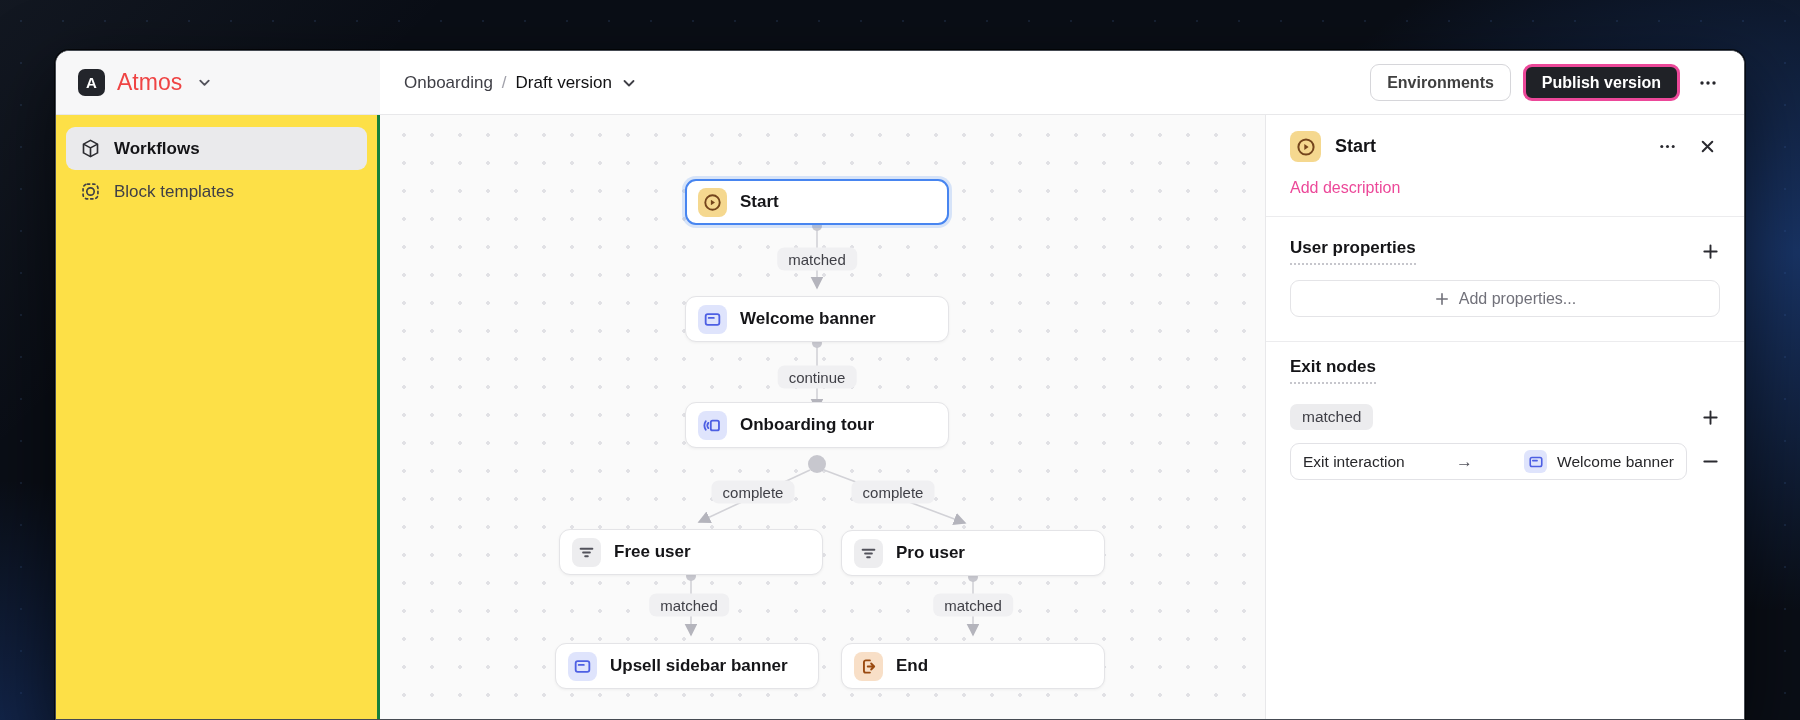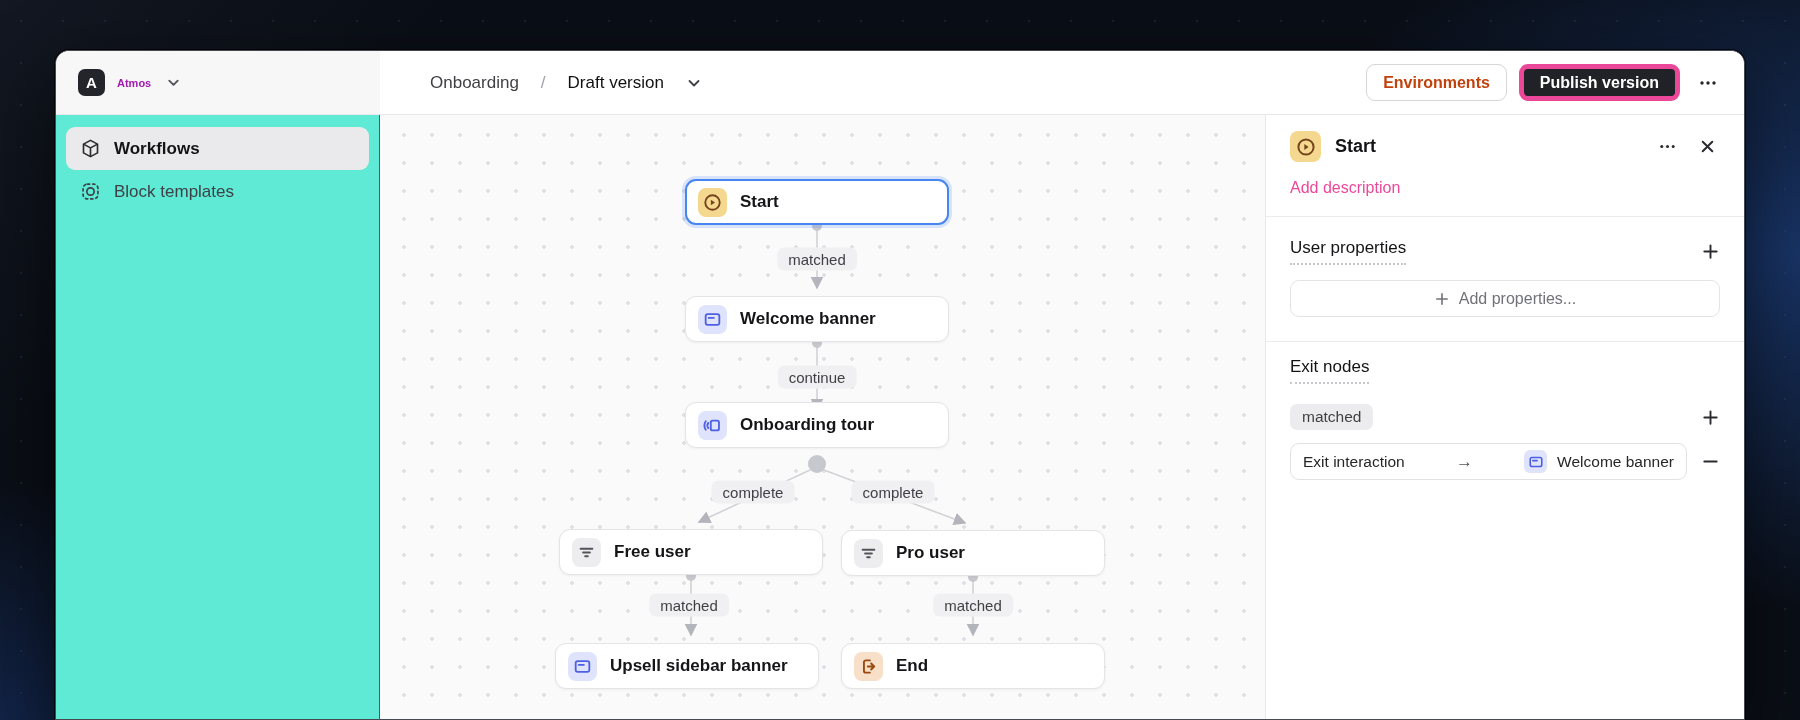--- a/index.html
+++ b/index.html
@@ -22,37 +22,37 @@
     background:#fff; border-radius:14px 14px 0 0; overflow:hidden;
     border:1px solid #454a52;
     box-shadow:0 0 0 1px rgba(0,0,0,.65), 0 24px 70px rgba(0,0,0,.55);
     display:flex; flex-direction:column;
   }
 
   
   .topbar-row { height:64px; flex:0 0 64px; display:flex; border-bottom:1px solid #e8e8ea; }
   .brand-area { width:324px; flex:0 0 324px; background:#f7f7f8; display:flex; align-items:center; padding-left:22px; gap:12px; }
   .logo-badge { width:27px; height:27px; border-radius:7px; background:#23252b; color:#fff; font-weight:700; font-size:15px; display:flex; align-items:center; justify-content:center; }
-  .brand-name { font-size:11px; font-weight:700; color:#a21caf; }
+  .brand-name { font-size:23px; font-weight:400; color:#ef4444; }
   .topbar { flex:1; background:#fff; display:flex; align-items:center; padding:0 20px 0 24px; }
-  .breadcrumb { display:flex; align-items:center; gap:22px; font-size:17px;margin-left:26px; }
+  .breadcrumb { display:flex; align-items:center; gap:9px; font-size:17px; }
   .crumb-parent { color:#3f3f46; }
   .crumb-sep { color:#a1a1aa; }
   .crumb-current { color:#111113; font-weight:400; }
   .topbar-actions { margin-left:auto; display:flex; align-items:center; gap:12px; }
   .btn { height:37px; border-radius:9px; font-size:16px; font-weight:700; display:flex; align-items:center; padding:0 16px; cursor:pointer; }
-  .btn-secondary { background:#fff; border:1px solid #d6d6da; color:#c2410c; }
-  .btn-primary { background:#202227; border:5px solid #ec4899; color:#fff; }
+  .btn-secondary { background:#fff; border:1px solid #d6d6da; color:#404040; }
+  .btn-primary { background:#202227; border:3px solid #ec4899; color:#fff; }
   .icon-btn { color:#26262b; display:flex; align-items:center; justify-content:center; width:32px; height:32px; cursor:pointer; }
 
   
   .main-row { flex:1; display:flex; min-height:0; }
 
   
-  .sidebar { width:324px; flex:0 0 324px; background:#5eead4; border-right:1px solid #15803d; padding:12px 10px; }
+  .sidebar { width:324px; flex:0 0 324px; background:#fde047; border-right:3px solid #15803d; padding:12px 10px; }
   .side-item { height:43px; display:flex; align-items:center; gap:13px; padding:0 14px; border-radius:9px; font-size:17px; color:#3f3f46; font-weight:500; cursor:pointer; }
   .side-item.active { background:#eaeaec; color:#141417; font-weight:700; }
   .side-item .ic { display:flex; width:21px; color:#3f3f46; }
 
   
   .canvas {
     position:relative; flex:1; overflow:hidden;
     background-color:#fafafa;
     background-image:radial-gradient(circle, #e1e1e5 1.6px, transparent 1.6px);
     background-size:28px 28px; background-position:10px 6px;
@@ -77,21 +77,21 @@
 
   
   .panel { width:479px; flex:0 0 479px; background:#fff; border-left:1px solid #e8e8ea; padding:16px 24px 0; }
   .panel-head { display:flex; align-items:center; gap:14px; }
   .panel-icon { width:31px; height:31px; border-radius:8px; background:#f5d88f; color:#74451c; display:flex; align-items:center; justify-content:center; }
   .panel-title { font-size:18px; font-weight:700; color:#141417; }
   .panel-head-actions { margin-left:auto; display:flex; align-items:center; gap:14px; color:#2a2a30; }
   .panel-desc { margin-top:17px; font-size:16px; color:#ec4899; }
   .panel-divider { height:1px; background:#ececee; margin:19px -24px 0; }
   .section-head { display:flex; align-items:center; margin-top:21px; }
-  .section-title { font-size:17px; font-weight:400; color:#141417; border-bottom:2px dotted #c6c6cc; padding-bottom:5px; }
+  .section-title { font-size:17px; font-weight:700; color:#141417; border-bottom:2px dotted #c6c6cc; padding-bottom:5px; }
   .section-plus { margin-left:auto; color:#2a2a30; display:flex; cursor:pointer; }
   .add-props-btn {
     margin-top:15px; height:37px; border:1px solid #e4e4e7; border-radius:9px; width:100%;
     display:flex; align-items:center; justify-content:center; gap:9px; color:#71717a; font-size:16px;
     background:#fff; cursor:pointer;
   }
   .exit-row1 { display:flex; align-items:center; margin-top:20px; }
   .tag { background:#ececee; color:#3f3f46; font-size:15.5px; padding:4px 12px; border-radius:7px; }
   .exit-row2 { display:flex; align-items:center; margin-top:13px; gap:14px; }
   .interaction-row {

